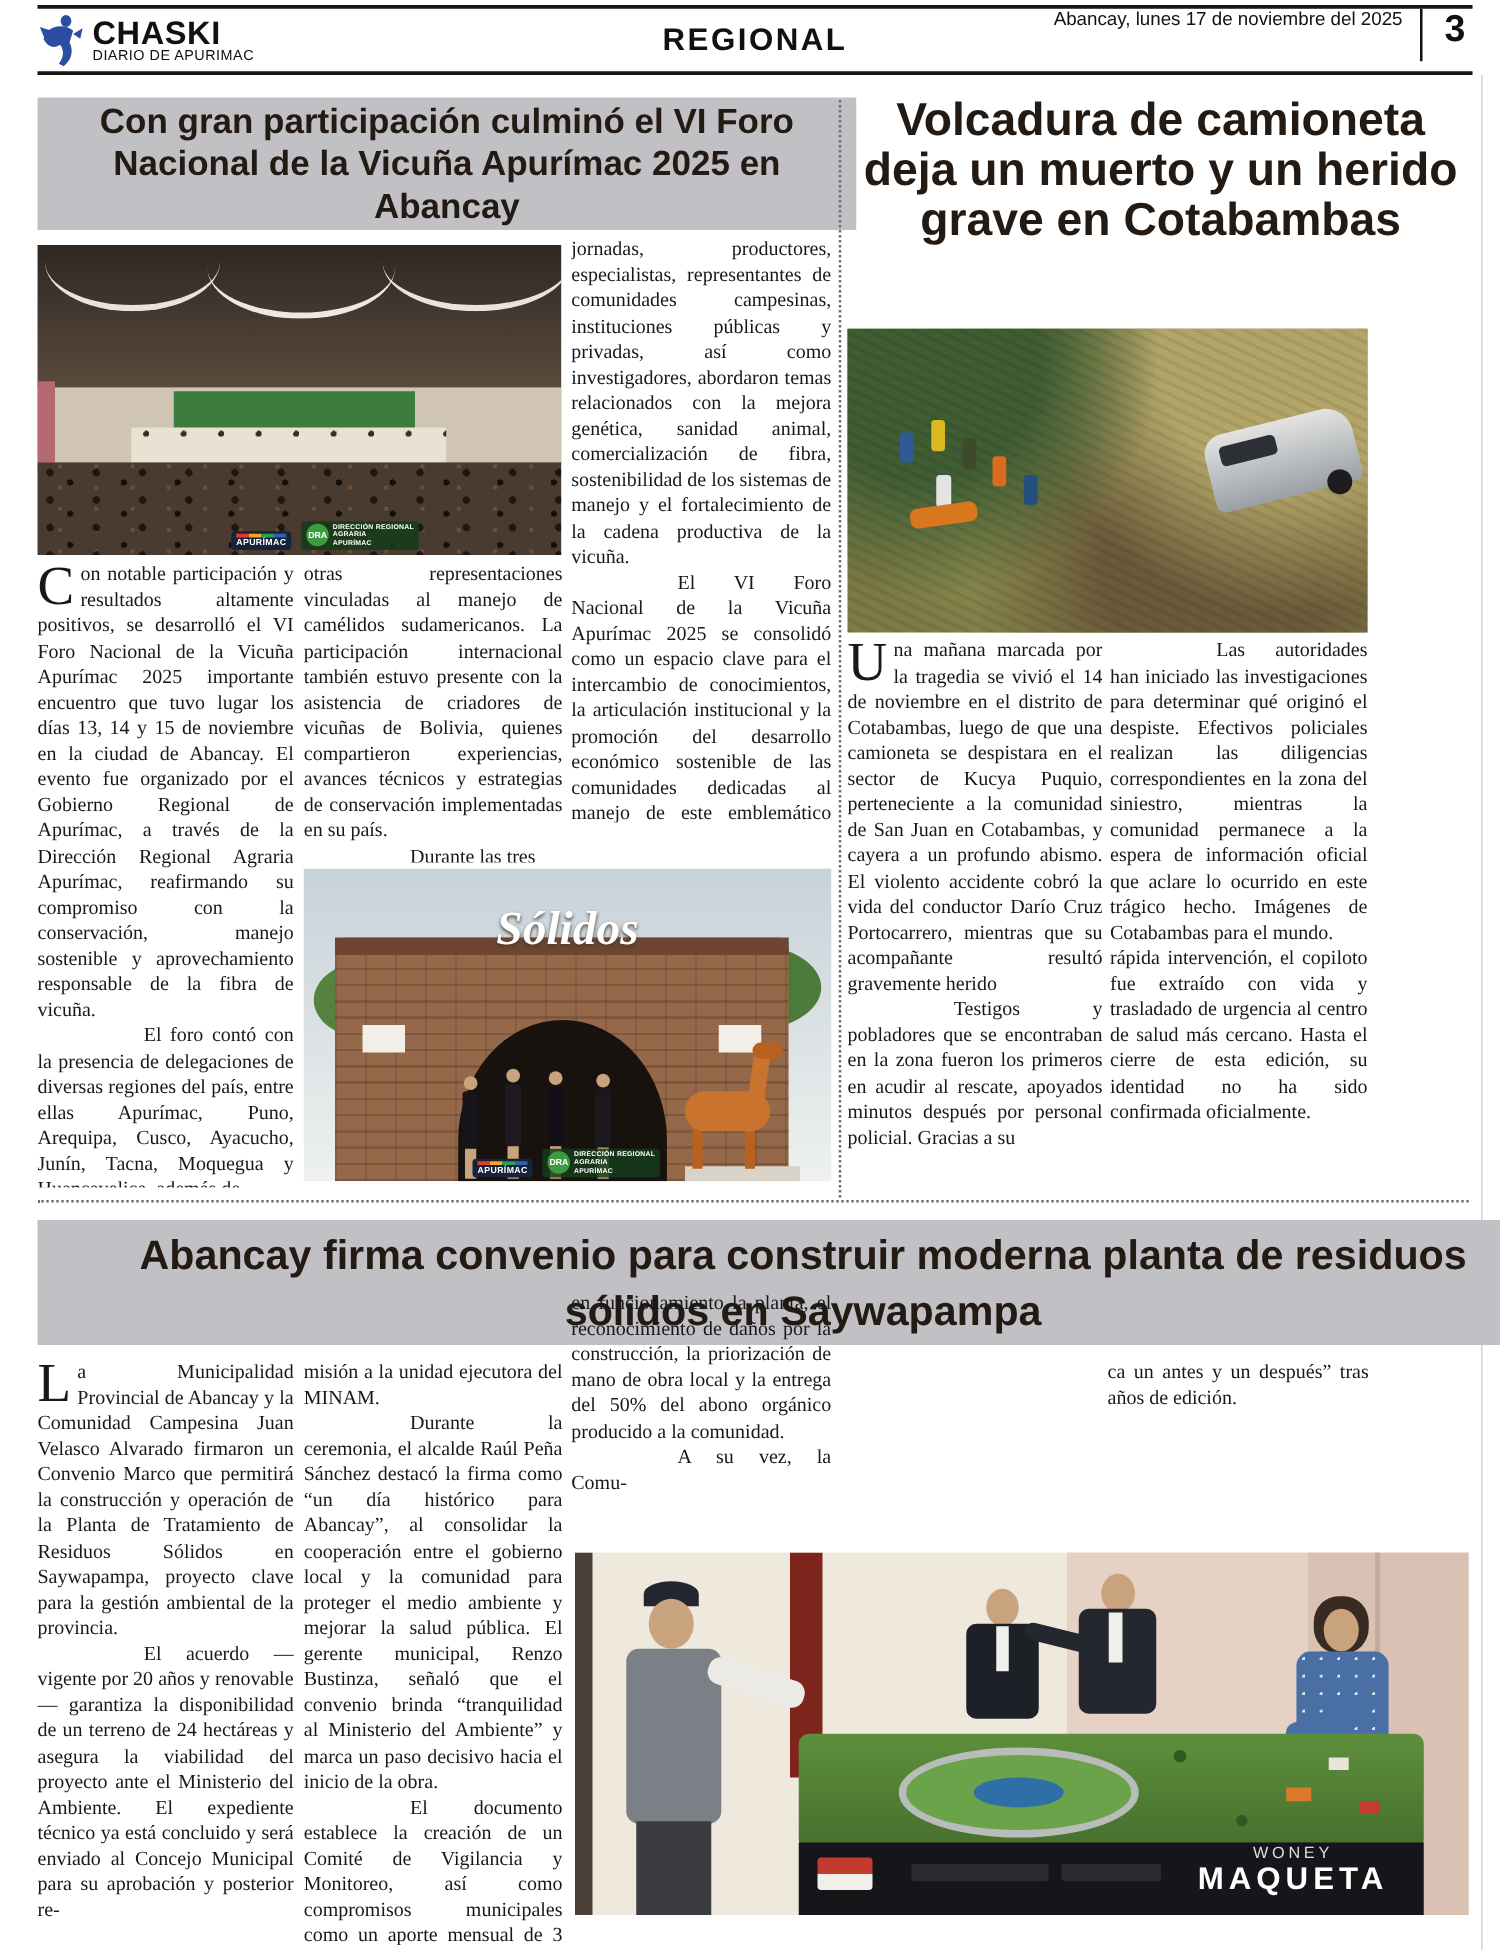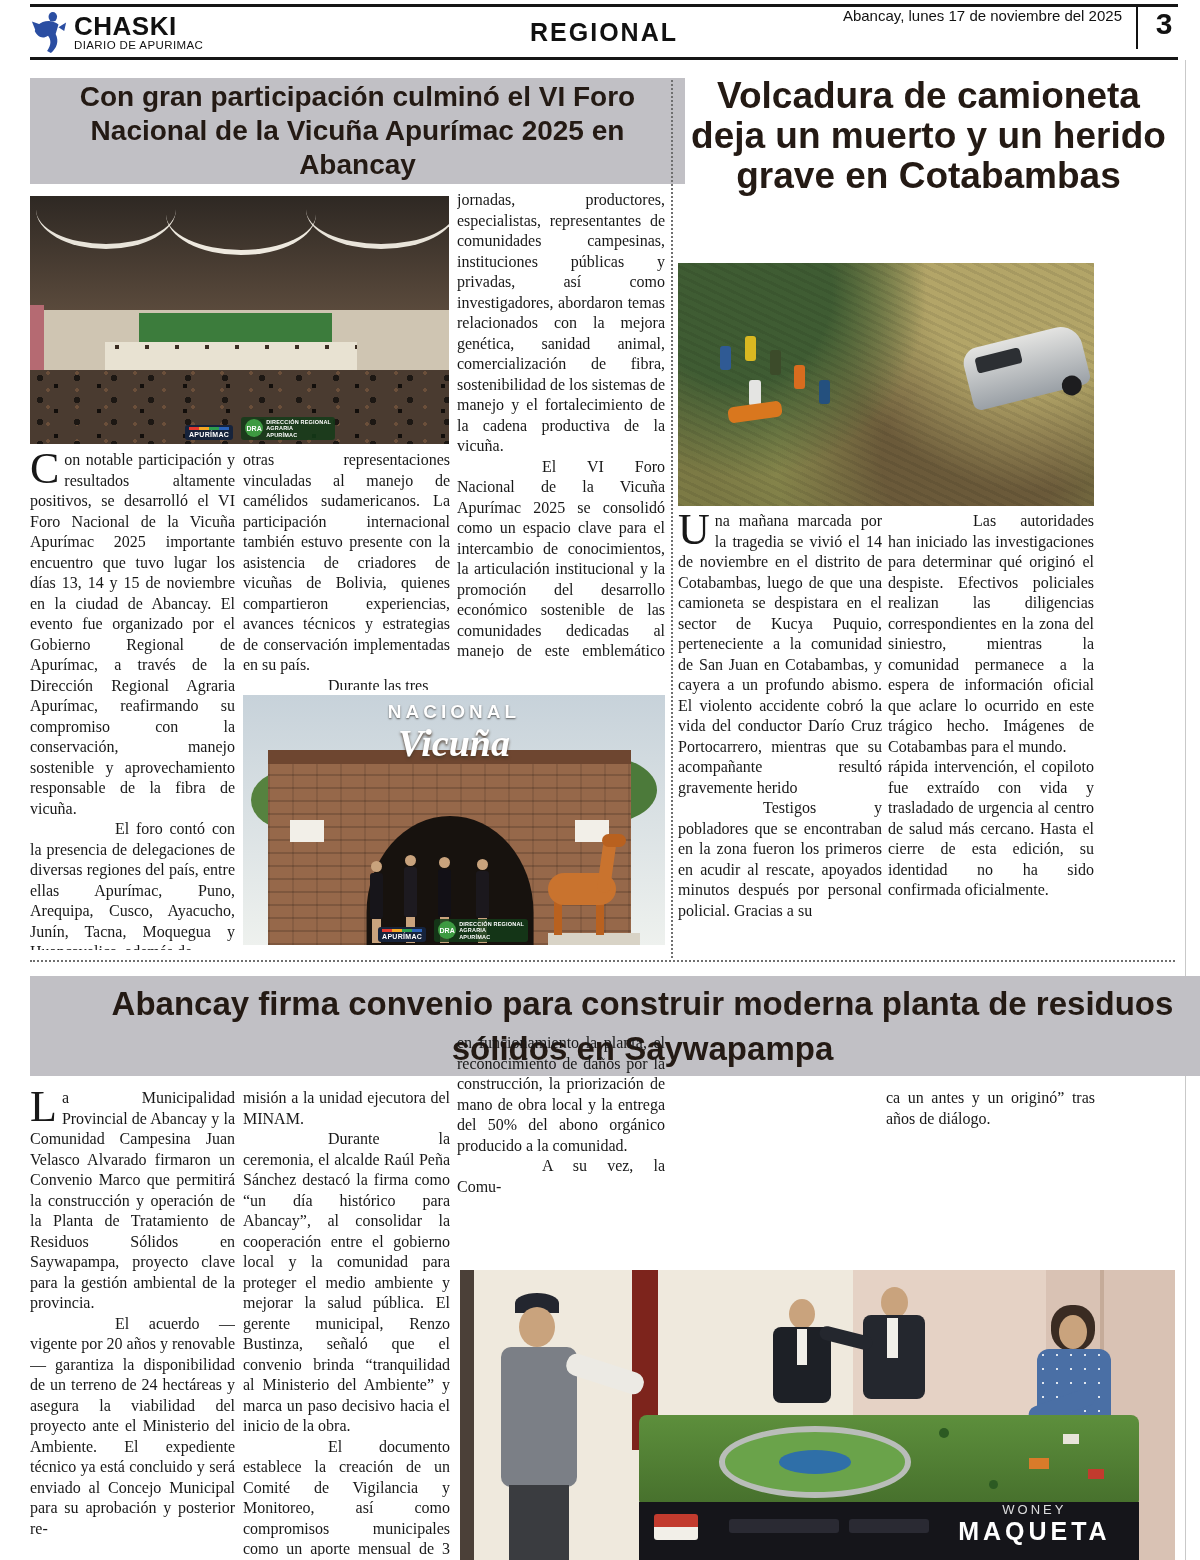--- a/index.html
+++ b/index.html
@@ -126,22 +126,21 @@
   <div class="photo" style="left:243px;top:695px;width:422px;height:250px;background:linear-gradient(#c7d2da,#eef1ee);">
     <div class="abs" style="right:2%;top:24%;width:120px;height:70px;border-radius:50%;background:#4c7a3a;"></div>
     <div class="abs" style="left:2%;top:30%;width:80px;height:60px;border-radius:50%;background:#56823f;"></div>
     <div class="abs" style="left:6%;right:8%;top:22%;bottom:0;border-radius:8px 8px 0 0;
          background:repeating-linear-gradient(0deg,rgba(0,0,0,.16) 0 2px,transparent 2px 13px),repeating-linear-gradient(90deg,rgba(0,0,0,.10) 0 2px,transparent 2px 24px),#96684a;">
       <div class="abs" style="left:0;right:0;top:0;height:14px;background:#6e4630;"></div>
       <div class="abs" style="left:50%;transform:translateX(-50%);bottom:0;width:46%;height:66%;background:#17120e;border-radius:50% 50% 0 0/75% 75% 0 0;"></div>
       <div class="abs" style="left:6%;top:36%;width:34px;height:22px;background:#f2efe8;"></div>
       <div class="abs" style="right:6%;top:36%;width:34px;height:22px;background:#f2efe8;"></div>
     </div>
-    <div class="abs" style="left:0;right:0;top:6px;text-align:center;color:#fff;font:800 19px 'Liberation Sans',sans-serif;letter-spacing:4px;text-shadow:0 1px 2px #555;">NACIONAL</div>
-    <div class="abs" style="left:0;right:0;top:26px;text-align:center;color:#fff;font:italic 700 38px 'Liberation Serif',serif;text-shadow:0 2px 3px #4b3a2b;">Vicuña</div>
+    <div class="abs" style="left:0;right:0;top:26px;text-align:center;color:#fff;font:italic 700 38px 'Liberation Serif',serif;text-shadow:0 2px 3px #4b3a2b;">Sólidos</div>
 
     <div class="abs" style="left:30%;bottom:0;width:14px;height:84px;">
         <div class="fig-head" style="width:11px;height:11px;margin:0 auto;"></div>
         <div style="width:13px;height:46px;background:#17151a;margin:1px auto 0;border-radius:3px;"></div>
         <div style="width:9px;height:24px;background:#c9a37d;margin:0 auto;"></div>
       </div>
     <div class="abs" style="left:38%;bottom:0;width:14px;height:90px;">
         <div class="fig-head" style="width:11px;height:11px;margin:0 auto;"></div>
         <div style="width:13px;height:50px;background:#1d1a20;margin:1px auto 0;border-radius:3px;"></div>
         <div style="width:9px;height:26px;background:#c9a37d;margin:0 auto;"></div>
@@ -220,24 +219,24 @@
   <div class="col" style="left:243px;top:1088px;width:207px;height:468px;">
     <p class="bp">misión a la unidad ejecutora del MINAM.</p>
     <p class="bp pind">Durante la ceremonia, el alcalde Raúl Peña Sánchez destacó la firma como “un día histórico para Abancay”, al consolidar la cooperación entre el gobierno local y la comunidad para proteger el medio ambiente y mejorar la salud pública. El gerente municipal, Renzo Bustinza, señaló que el convenio brinda “tranquilidad al Ministerio del Ambiente” y marca un paso decisivo hacia el inicio de la obra.</p>
     <p class="bp pind">El documento establece la creación de un Comité de Vigilancia y Monitoreo, así como compromisos municipales como un aporte mensual de 3 UIT una vez</p>
   </div>
   <div class="col" style="left:457px;top:1033px;width:208px;height:176px;">
     <p class="bp">en funcionamiento la planta, el reconocimiento de daños por la construcción, la priorización de mano de obra local y la entrega del 50% del abono orgánico producido a la comunidad.</p>
     <p class="bp pind">A su vez, la Comu-</p>
   </div>
   <div class="col" style="left:886px;top:1088px;width:209px;height:176px;">
-    <p class="bp">ca un antes y un originó” tras años de diálogo.</p>
-  </div>
-
-  <div class="photo" style="left:460px;top:1270px;width:715px;height:290px;
+    <p class="bp">ca un antes y un después” tras años de edición.</p>
+  </div>
+
+  <div class="photo" style="left:460px;top:1242px;width:715px;height:290px;
        background:linear-gradient(90deg,#efe9dd 0 55%,#e5d2c5 55% 82%,#d9c2b4 82%);">
     <div class="abs" style="left:0;top:0;width:14px;bottom:0;background:#4b4038;"></div>
     <div class="abs" style="left:24%;top:0;width:26px;height:62%;background:#7d241c;"></div>
     <div class="abs" style="right:10%;top:0;width:4px;bottom:0;background:#c5ab99;"></div>
 
     <div class="abs" style="left:3%;top:8%;width:120px;height:92%;">
       <div class="abs" style="left:34px;top:0;width:44px;height:20px;border-radius:50% 50% 0 0;background:#23262f;"></div>
       <div class="fig-head abs" style="left:38px;top:14px;width:36px;height:40px;"></div>
       <div class="abs" style="left:20px;top:54px;width:76px;height:140px;background:#7b7f86;border-radius:10px;"></div>
       <div class="abs" style="left:84px;top:70px;width:80px;height:22px;background:#eceae4;border-radius:10px;transform:rotate(18deg);"></div>

